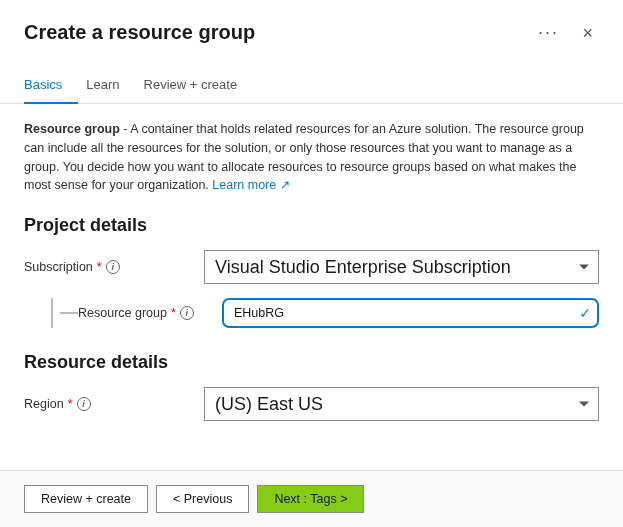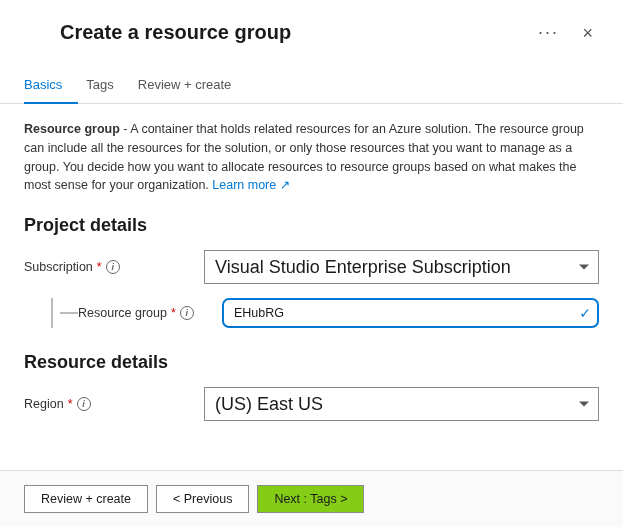--- a/index.html
+++ b/index.html
@@ -18,21 +18,20 @@
       min-height: 527px;
       box-shadow: 0 4px 20px rgba(0,0,0,0.25);
       display: flex;
       flex-direction: column;
     }
     .dialog-header {
       display: flex;
       align-items: center;
       justify-content: space-between;
       padding: 20px 24px 0 24px;
-      margin-left: 36px;
     }
     .dialog-title {
       font-size: 20px;
       font-weight: 600;
       color: #1a1a1a;
     }
     .dialog-header-right {
       display: flex;
       align-items: center;
       gap: 12px;
@@ -239,21 +238,21 @@
       <button class="ellipsis-btn">···</button>
       <button class="close-btn">×</button>
     </div>
   </div>
 
   <div class="tabs">
     <div class="tab active">
       <span>Basics</span>
     </div>
     <div class="tab">
-      <span>Tags</span>
+      <span>Learn</span>
     </div>
     <div class="tab">
       <span>Review + create</span>
     </div>
   </div>
 
   <div class="dialog-body">
 
     <p class="description">
       <span class="highlight">Resource group</span><span> - A container that holds related resources for an Azure solution. The resource group can include all the resources for the solution, or only those resources that you want to manage as a group. You decide how you want to allocate resources to resource groups based on what makes the most sense for your organization.</span>

